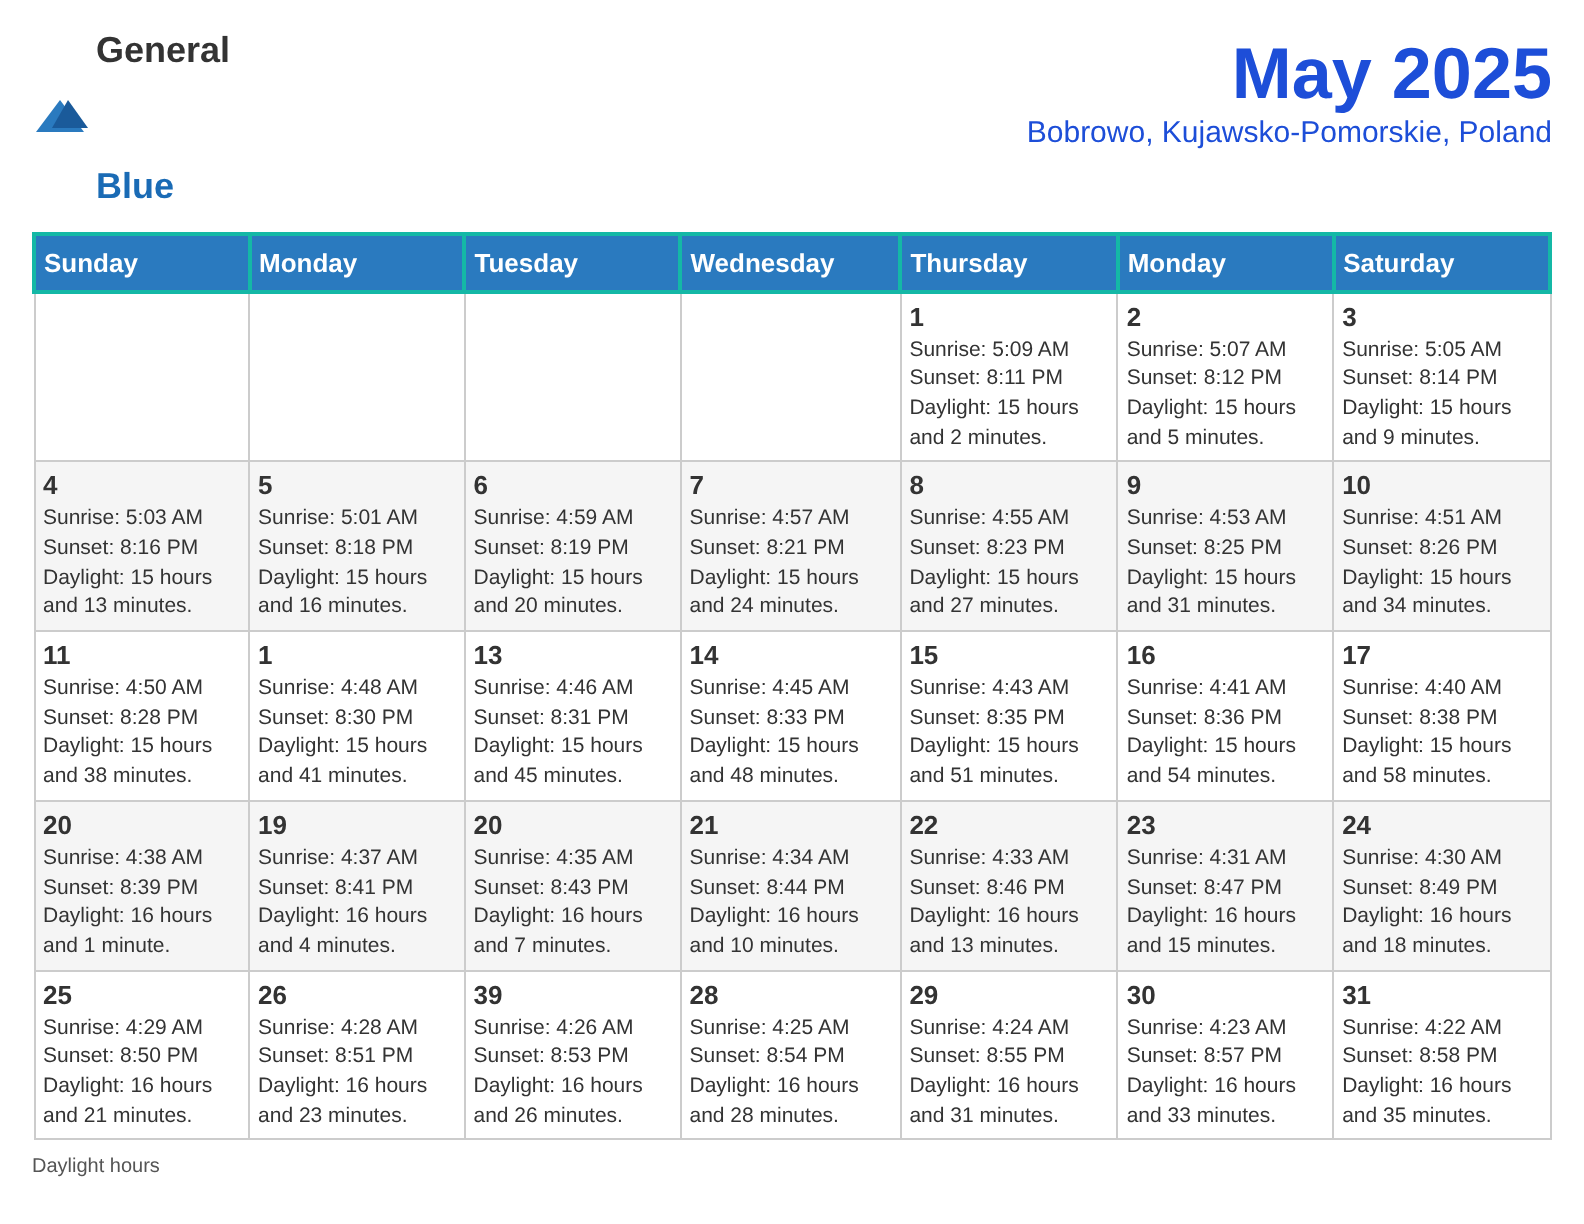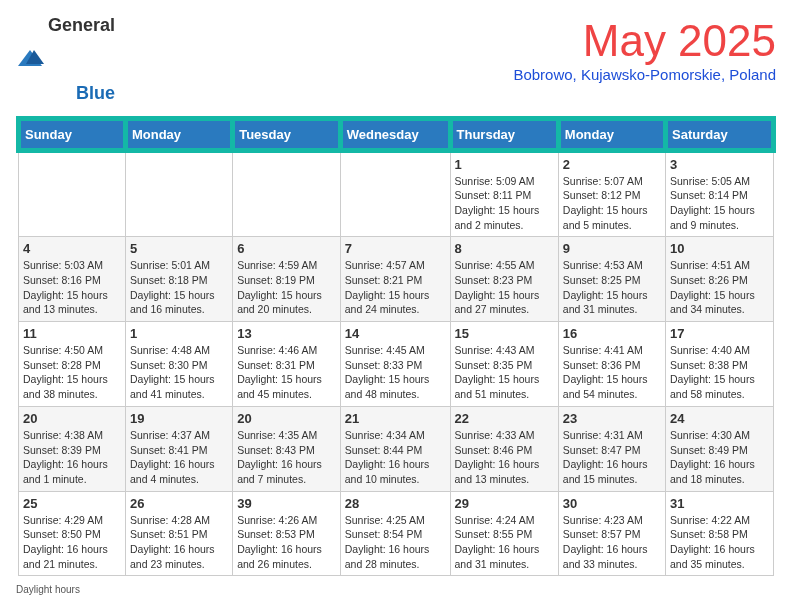--- a/index.html
+++ b/index.html
@@ -12,61 +12,60 @@
     }
     .header {
       display: flex;
       justify-content: space-between;
       align-items: flex-start;
       margin-bottom: 12px;
     }
     .logo {
       display: flex;
       align-items: center;
-      text-align: right;
     }
     .logo-text {
       display: flex;
       flex-direction: column;
       font-size: 18px;
       font-weight: bold;
       line-height: 1.1;
     }
     .logo-general { color: #333; }
     .logo-blue { color: #1a6bb5; margin-top: 48px; }
     .logo-icon {
       width: 28px;
       height: 28px;
       margin-right: 4px;
     }
     .title-block {
       text-align: right;
     }
     .month-title {
-      font-size: 44px;
-      font-weight: normal;
-      color: #ef4444;
+      font-size: 36px;
+      font-weight: bold;
+      color: #1d4ed8;
     }
     .location {
       font-size: 15px;
       color: #1d4ed8;
     }
     table {
       width: 100%;
       border-collapse: collapse;
       font-size: 11px;
     }
     thead tr th {
       background-color: #2a7abf;
       color: #fff;
       padding: 6px 4px;
       text-align: left;
       font-size: 13px;
       font-weight: bold;
-      border: 5px solid #14b8a6;
+      border: 2px solid #14b8a6;
     }
     tbody tr td {
       border: 1px solid #ccc;
       vertical-align: top;
       padding: 4px;
       width: 113px;
       min-height: 80px;
       background: #fff;
     }
     tbody tr:nth-child(even) td {

